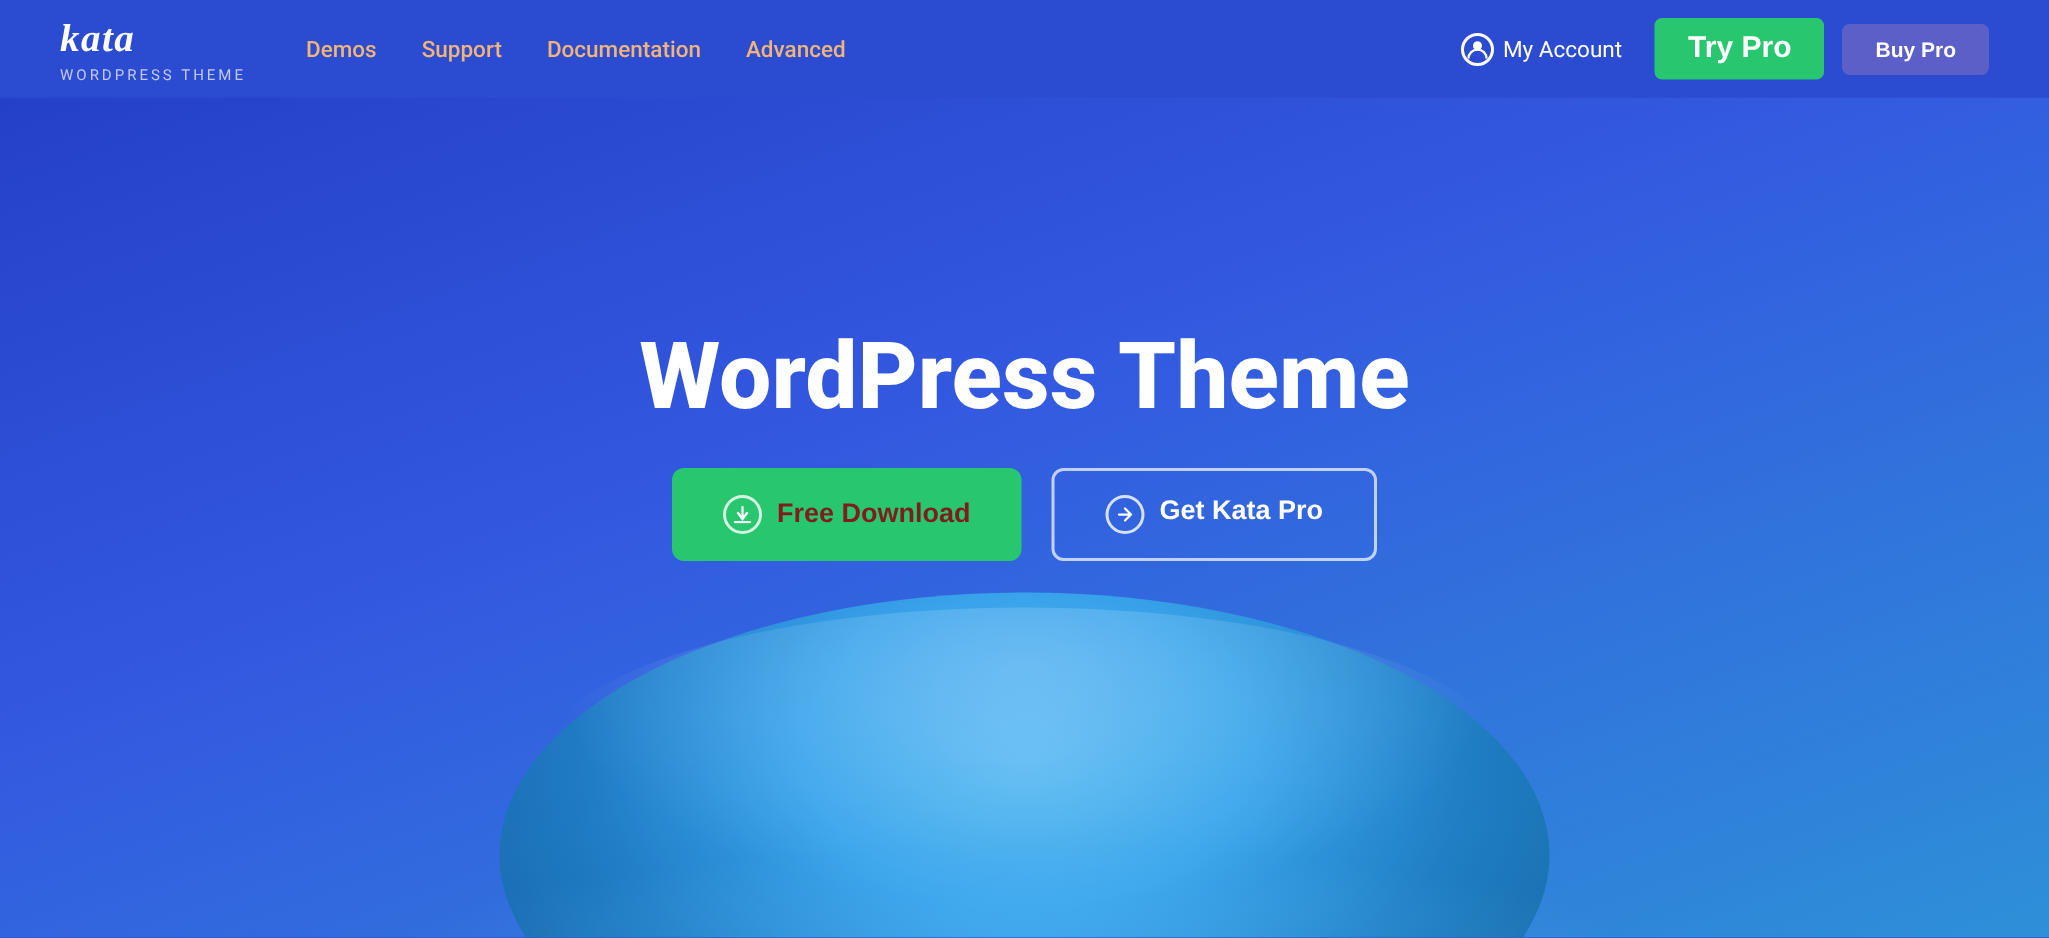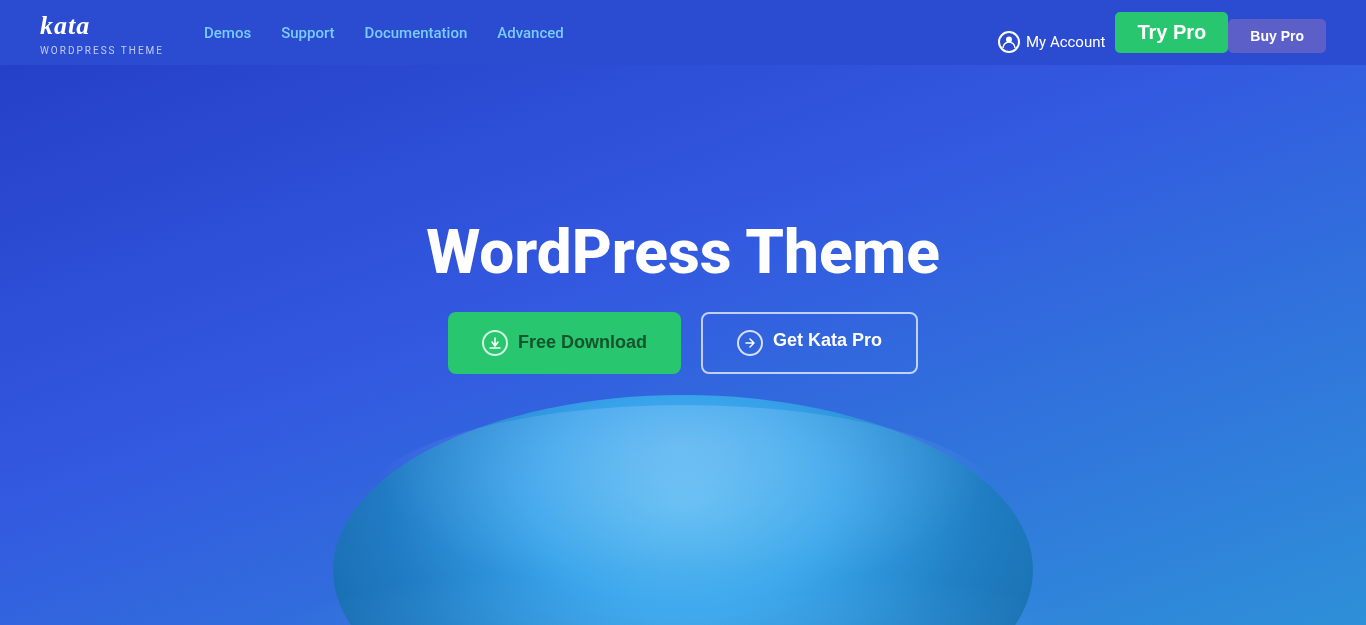--- a/index.html
+++ b/index.html
@@ -53,30 +53,31 @@
       margin-top: 2px;
     }
 
     .nav-links {
       display: flex;
       gap: 30px;
       list-style: none;
     }
 
     .nav-links a {
-      color: #7dd3fc;
+      color: #fdba74;
       text-decoration: none;
       font-size: 15px;
       font-weight: 500;
       opacity: 0.95;
     }
 
     .nav-right {
       display: flex;
-      align-items: flex-end;
+      align-items: center;
+      gap: 12px;
     }
 
     .my-account {
       display: flex;
       align-items: center;
       gap: 6px;
       color: #ffffff;
       font-size: 15px;
       cursor: pointer;
       margin-right: 10px;
@@ -191,21 +192,21 @@
       display: flex;
       gap: 20px;
       justify-content: center;
     }
 
     .btn-free-download {
       display: flex;
       align-items: center;
       gap: 10px;
       background: #28c76f;
-      color: #14532d;
+      color: #7f1d1d;
       border: none;
       padding: 16px 34px;
       border-radius: 8px;
       font-size: 18px;
       font-weight: 600;
       cursor: pointer;
     }
 
     .btn-free-download .icon-circle {
       width: 26px;

